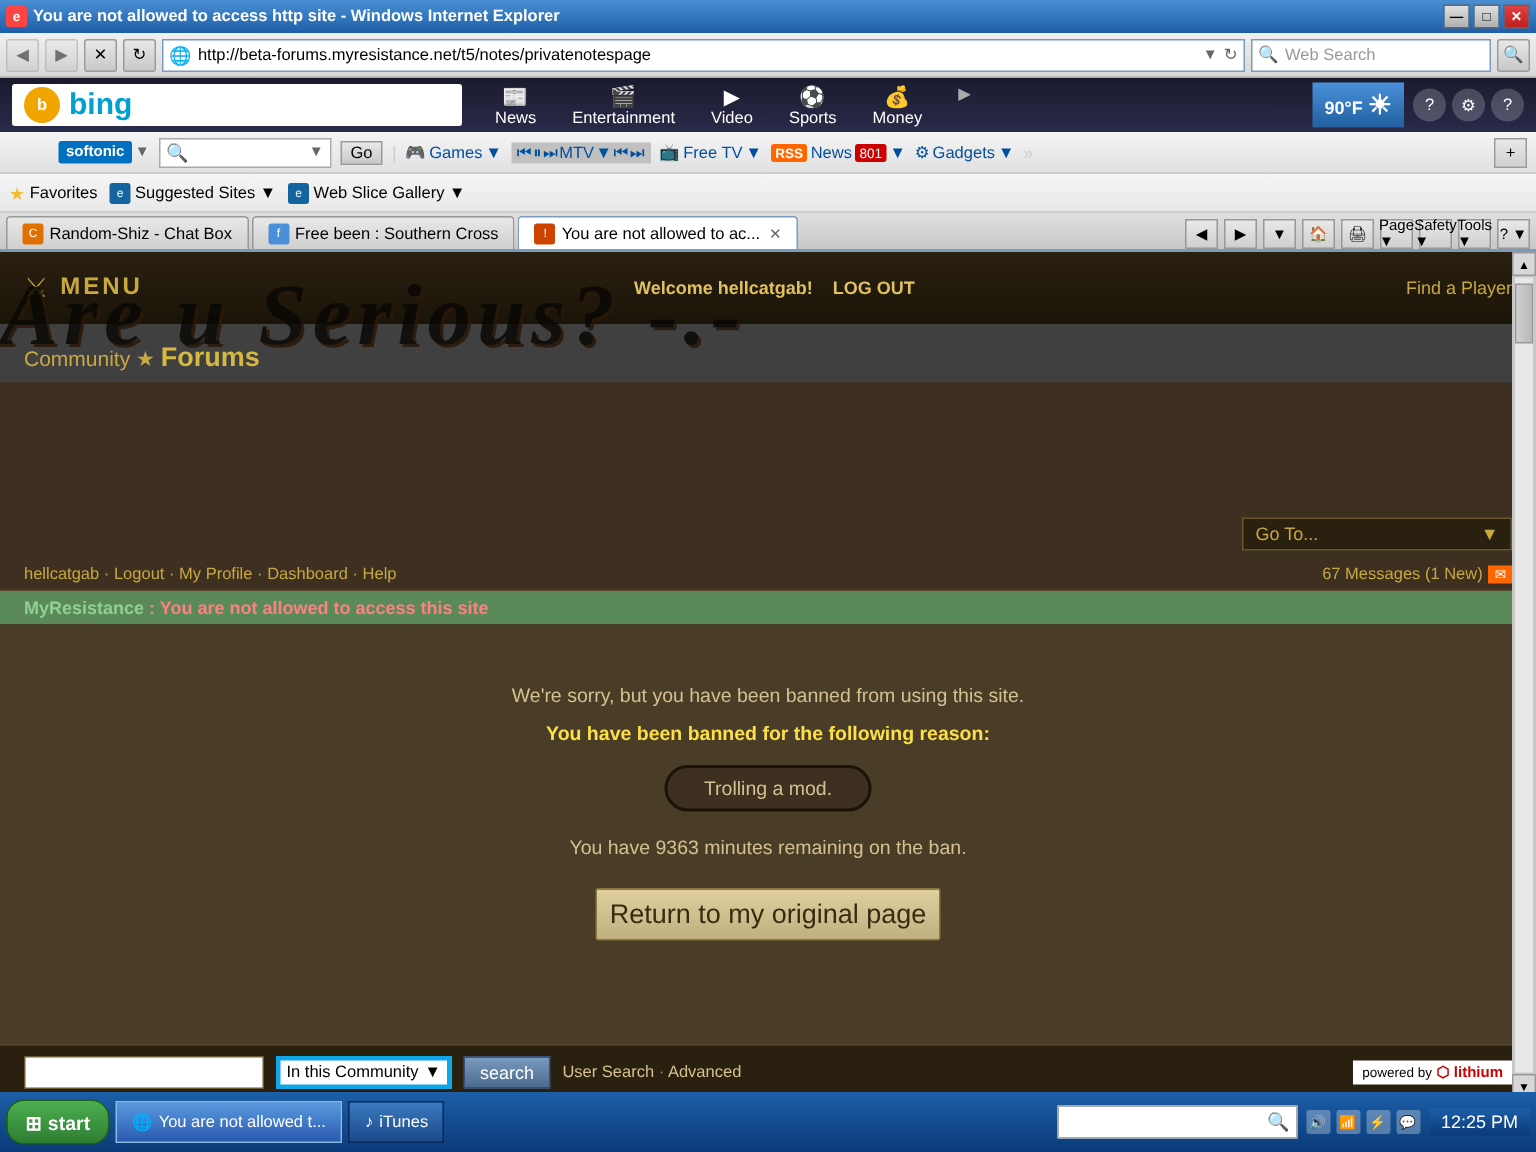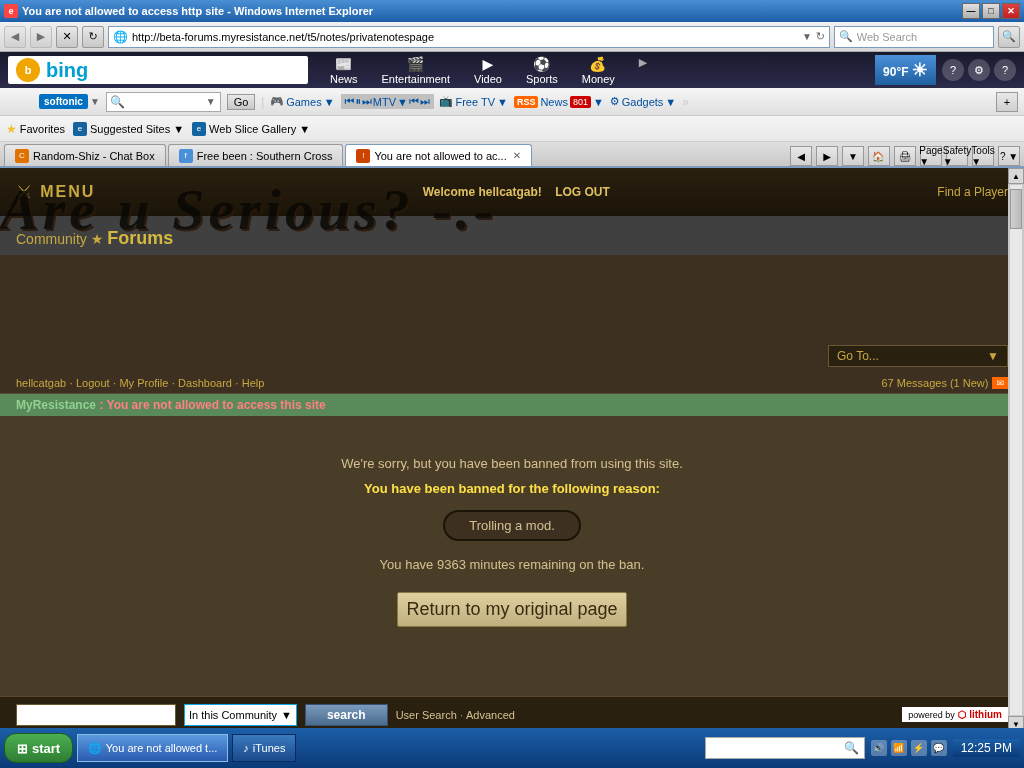--- a/index.html
+++ b/index.html
@@ -293,35 +293,34 @@
       display: flex;
       align-items: center;
       padding: 0 16px;
       gap: 8px;
       border-top: 1px solid #5a4830;
     }
     .search-input { width: 160px; height: 22px; border: 1px solid #6a5830; background: white; padding: 0 4px; font-size: 11px; }
     .community-select {
       height: 22px;
       background: white;
-      border: 1px solid #0ea5e9;
+      border: 3px solid #0ea5e9;
       font-size: 11px;
       padding: 0 4px;
       display: flex;
       align-items: center;
       gap: 4px;
     }
     .search-btn {
       background: linear-gradient(to bottom, #7a9bbe, #4a6a8e);
       color: white;
       border: 1px solid #3a5070;
-      padding: 3px 21px;
+      padding: 3px 10px;
       font-size: 12px;
       cursor: pointer;
-      font-weight: bold;
     }
     .search-links { color: #a09060; font-size: 11px; cursor: pointer; }
     .search-links a { color: #d4c090; }
     .powered-by { margin-left: auto; background: white; padding: 2px 6px; font-size: 9px; display: flex; align-items: center; gap: 3px; }
 
     
     .community-header {
       padding: 12px 16px 6px 16px;
       background: #404040;
     }

